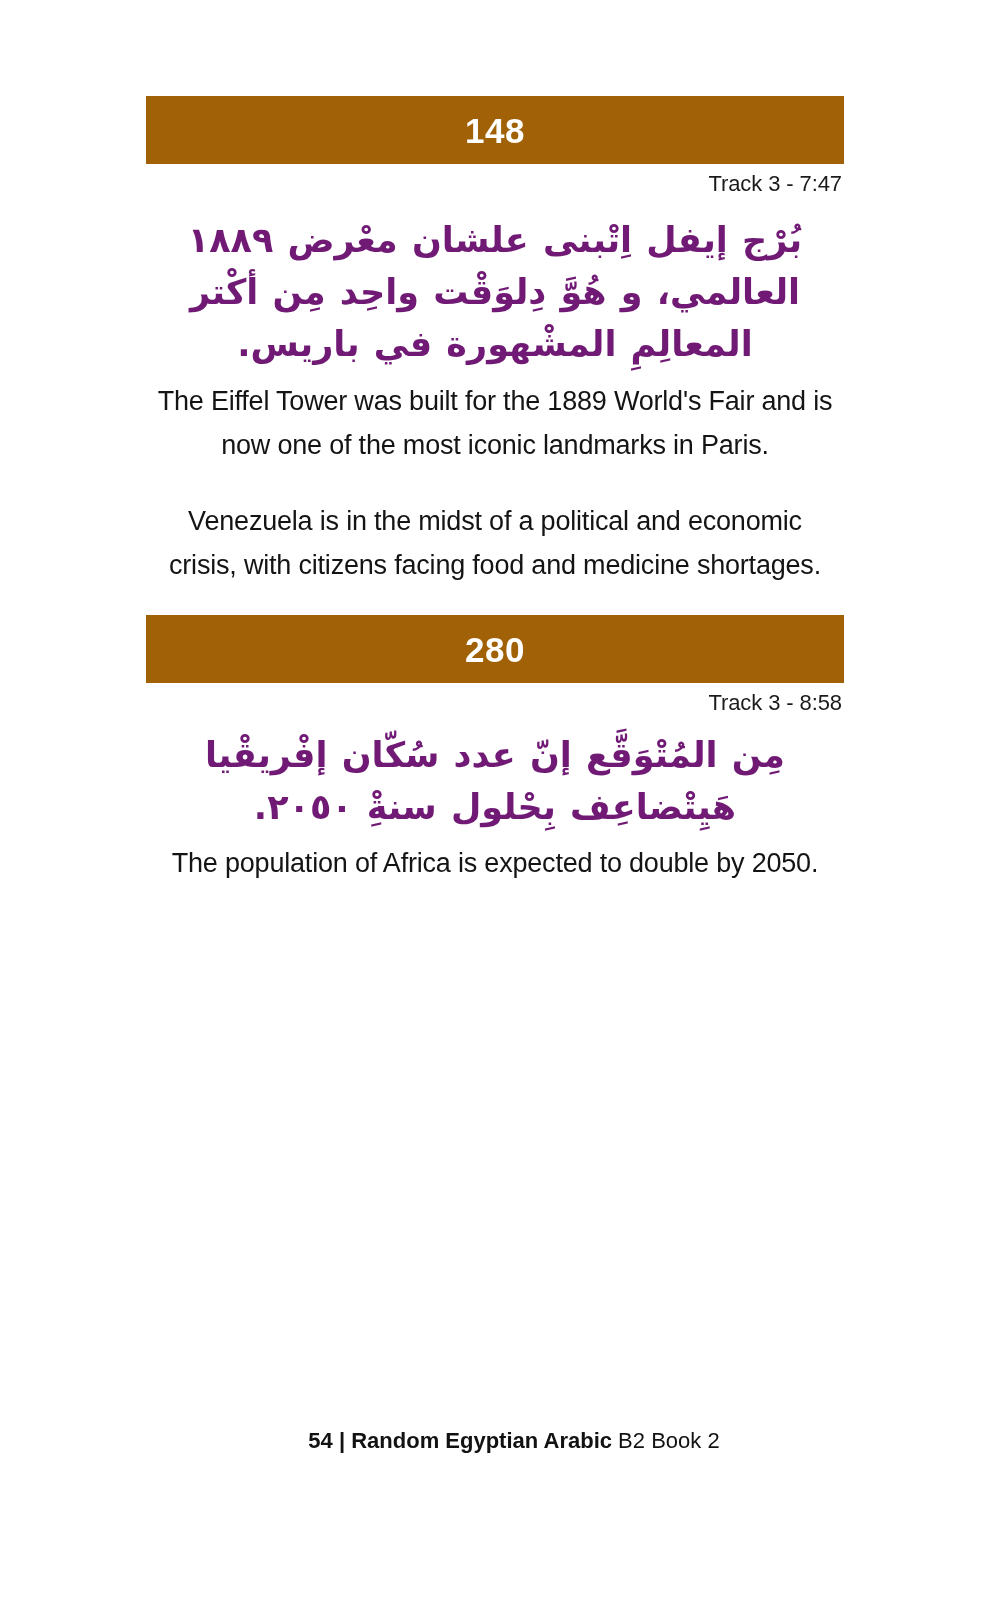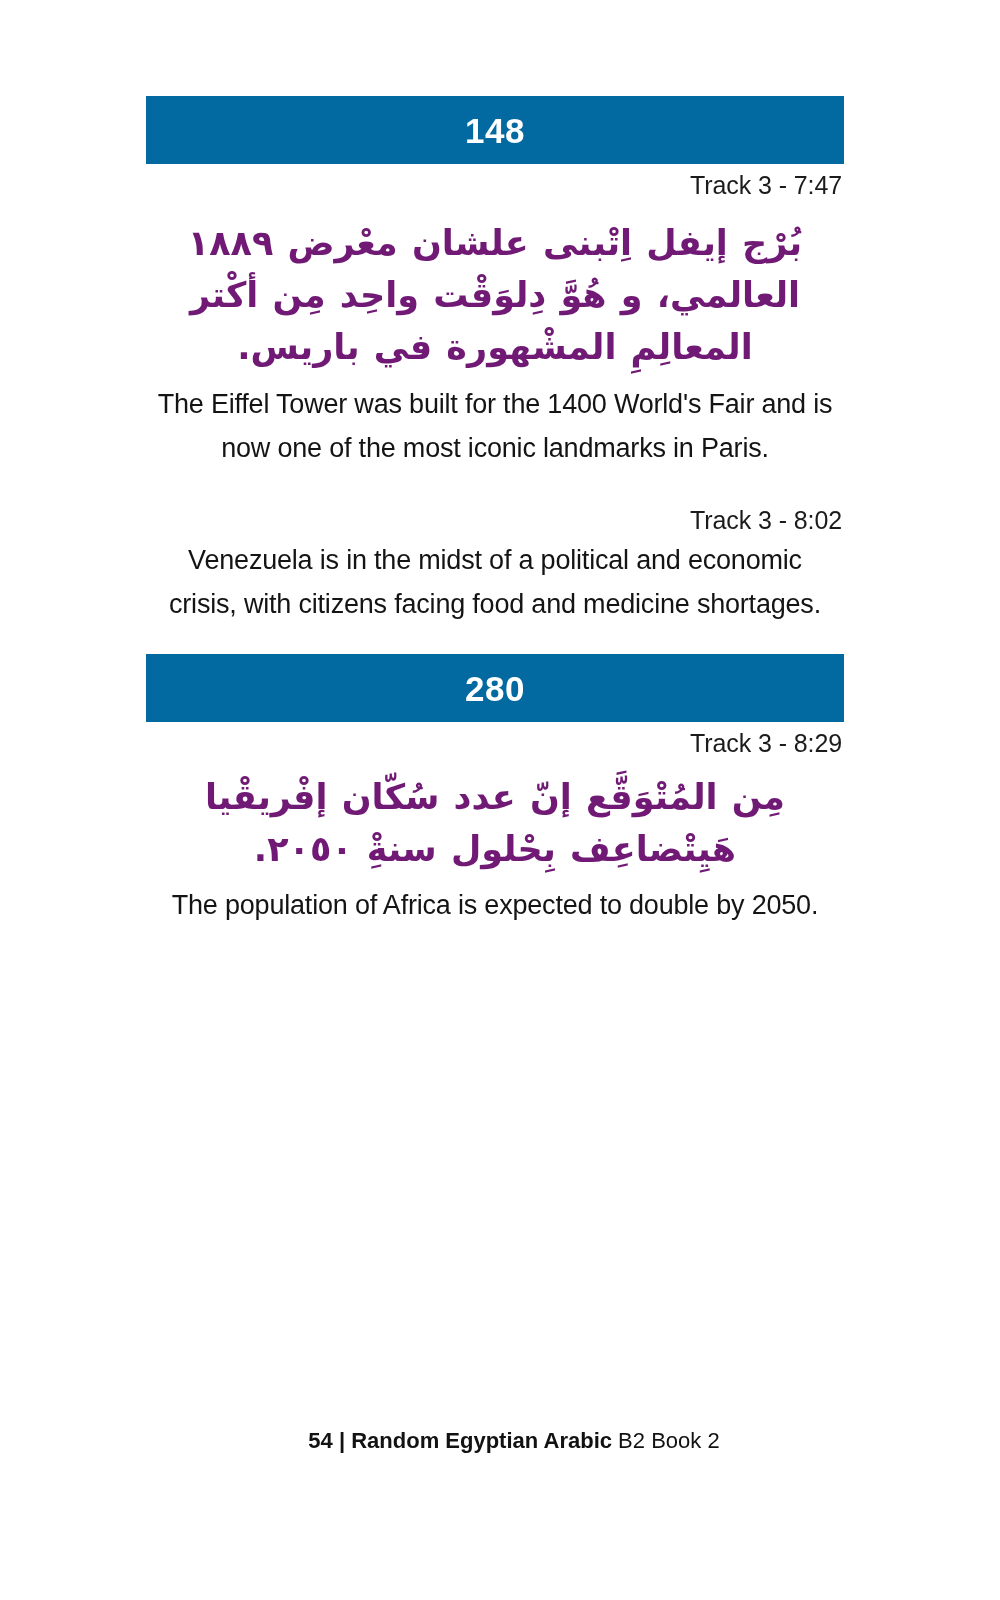--- a/index.html
+++ b/index.html
@@ -26,41 +26,41 @@
     position: absolute;
     left: 146px;
     top: 96px;
     width: 698px;
   }
   .entry {
     width: 100%;
     margin-bottom: 0;
   }
   .entry-header {
-    background: #0369a1;
+    background: #a16207;
     height: 68px;
     display: flex;
     align-items: center;
     justify-content: center;
   }
   .entry-number {
     color: #ffffff;
     font-size: 35px;
     font-weight: bold;
     letter-spacing: 0.5px;
     line-height: 1;
   }
   .track-row {
     display: flex;
     justify-content: flex-end;
     padding-top: 7px;
     padding-right: 2px;
   }
   .track-label {
-    font-size: 25px;
+    font-size: 22px;
     font-weight: 500;
     color: #1b1b1b;
     letter-spacing: -0.1px;
   }
   .arabic {
     direction: rtl;
     text-align: center;
     font-family: "DejaVu Sans", sans-serif;
     font-size: 35px;
     font-weight: bold;
@@ -112,40 +112,37 @@
   <div class="content">
 
     <div class="entry entry-1">
       <div class="entry-header">
         <span class="entry-number">148</span>
       </div>
       <div class="track-row">
         <span class="track-label">Track 3 - 7:47</span>
       </div>
       <div class="arabic">بُرْج إيفل اِتْبنى علشان معْرض ١٨٨٩ العالمي، و هُوَّ دِلوَقْت واحِد مِن أكْتر المعالِمِ المشْهورة في باريس.</div>
-      <div class="english">The Eiffel Tower was built for the 1400 World's Fair and is now one of the most iconic landmarks in Paris.</div>
+      <div class="english">The Eiffel Tower was built for the 1889 World's Fair and is now one of the most iconic landmarks in Paris.</div>
     </div>
 
     <div class="spacer-1"></div>
 
     <div class="entry entry-2">
-      <div class="track-row">
-        <span class="track-label">Track 3 - 8:02</span>
-      </div>
       <div class="english">Venezuela is in the midst of a political and economic crisis, with citizens facing food and medicine shortages.</div>
     </div>
 
     <div class="spacer-2"></div>
 
     <div class="entry entry-3">
       <div class="entry-header">
         <span class="entry-number">280</span>
       </div>
       <div class="track-row">
-        <span class="track-label">Track 3 - 8:29</span>
+        <span class="track-label">Track 3 - 8:58</span>
       </div>
       <div class="arabic">مِن المُتْوَقَّع إنّ عدد سُكّان إفْريقْيا هَيِتْضاعِف بِحْلول سنةِْ ٢٠٥٠.</div>
       <div class="english">The population of Africa is expected to double by 2050.</div>
     </div>
 
   </div>
 
   <div class="footer">
     <span class="pg">54</span><span class="sep"> | </span><span class="book-main">Random Egyptian Arabic</span><span class="book-sub"> B2 Book 2</span>
   </div>

